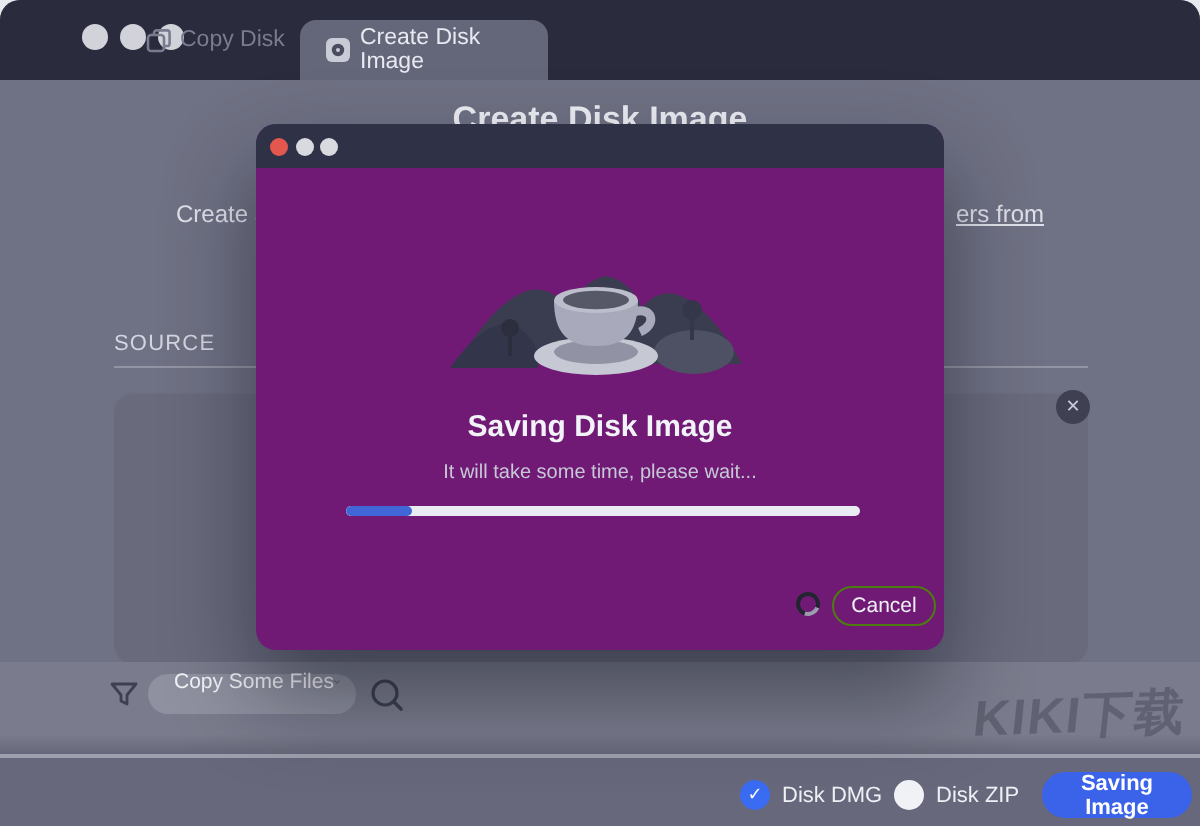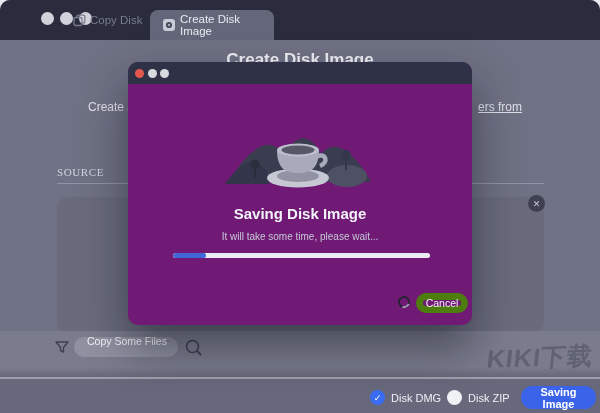--- a/index.html
+++ b/index.html
@@ -15,21 +15,21 @@
   .tab-active{left:150px;top:10px;width:124px;height:30px;background:#64667a;
     border-radius:8px 8px 0 0;color:#e9eaf1;padding-left:12px;}
   .tab svg{flex:0 0 auto;}
 
   
   .pg-title{position:absolute;left:0;top:50px;width:600px;text-align:center;
     font-size:17px;font-weight:bold;color:#edeef4;}
   .pg-sub{position:absolute;top:100px;font-size:12px;color:#dfe1ea;}
   .pg-sub-left{left:88px;}
   .pg-sub-right{left:478px;text-decoration:underline;}
-  .src-label{position:absolute;left:57px;top:166px;font-size:11px;letter-spacing:.6px;color:#d3d5e0;font-family:Liberation Serif, serif;}
+  .src-label{position:absolute;left:57px;top:166px;font-size:11px;letter-spacing:.6px;color:#d3d5e0;}
   .src-line{position:absolute;left:57px;top:183px;width:487px;height:1px;background:rgba(255,255,255,.25);}
   .src-panel{position:absolute;left:57px;top:196px;width:487px;height:136px;border-radius:10px;
     background:#696b7d;box-shadow:0 1px 0 rgba(255,255,255,.04) inset;}
   .panel-close{position:absolute;left:528px;top:195px;width:17px;height:17px;border-radius:50%;
     background:#3f4153;color:#c9cbd7;font-size:9px;display:flex;align-items:center;justify-content:center;cursor:pointer;}
 
   
   .mid-band{position:absolute;left:0;top:331px;width:600px;height:46px;
     background:linear-gradient(#7a7c8d 0 36px,#666879 46px);}
   .funnel{position:absolute;left:54px;top:339px;}
@@ -65,21 +65,21 @@
   .illus{position:absolute;left:97px;top:36px;}
   .m-title{position:absolute;left:0;top:143px;width:100%;text-align:center;
     font-size:15px;font-weight:bold;color:#f2f3f8;}
   .m-sub{position:absolute;left:0;top:169px;width:100%;text-align:center;font-size:10px;color:#c6c8d6;}
   .progress{position:absolute;left:45px;top:191px;width:257px;height:5px;border-radius:3px;background:#eaecf4;overflow:hidden;}
   .progress-fill{height:100%;width:13%;border-radius:3px;background:#4066d8;}
   .m-status{position:absolute;left:45px;top:203px;font-size:11px;color:#a8aabb;}
   .spinner{position:absolute;left:270px;top:234px;width:12px;height:12px;border-radius:50%;
     border:2.5px solid #22242f;border-bottom-color:#9b9dae;transform:rotate(-25deg);}
   .cancel-btn{position:absolute;left:288px;top:231px;width:52px;height:20px;border-radius:10px;
-    border:7px solid #4d7c0f;background:transparent;color:#eef0f6;font-size:10.5px;
+    border:1px solid #4d7c0f;background:transparent;color:#eef0f6;font-size:10.5px;
     display:flex;align-items:center;justify-content:center;cursor:pointer;}
 </style>
 </head>
 <body>
 
 <div class="stage">
   <div class="window">
 
     <div class="pg-title">Create Disk Image</div>
     <div class="pg-sub pg-sub-left">Create a d</div>

